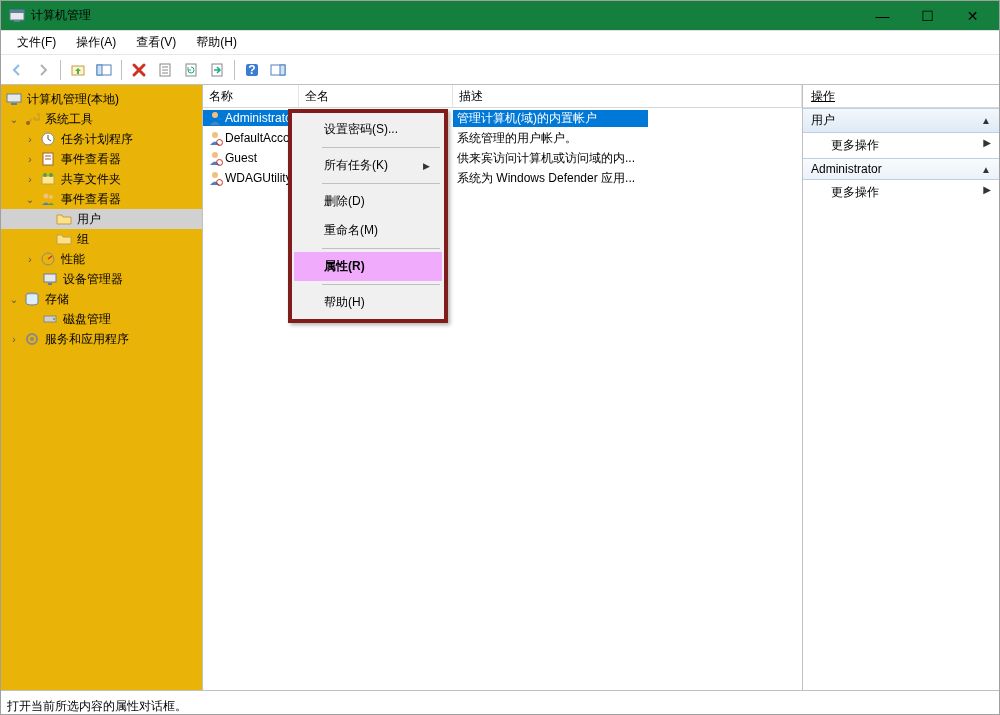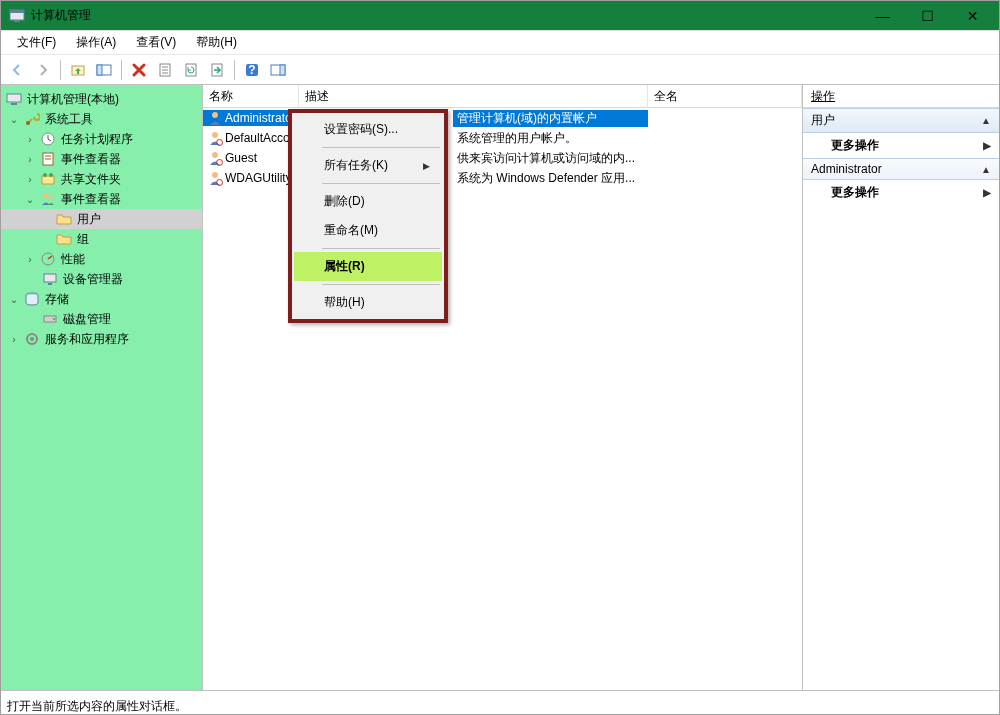--- a/index.html
+++ b/index.html
@@ -13,21 +13,21 @@
     .menubar { height: 24px; display: flex; align-items: center; padding: 0 6px; background: #fff; border-bottom: 1px solid #e8e8e8; }
     .menubar .mitem { padding: 2px 10px; cursor: default; }
     
     .toolbar { height: 30px; display: flex; align-items: center; padding: 0 4px; background: #fff; border-bottom: 1px solid #c0c0c0; gap: 2px; }
     .tbtn { width: 24px; height: 24px; display: flex; align-items: center; justify-content: center; border: 1px solid transparent; }
     .tbtn.disabled { opacity: 0.45; }
     .tsep { width: 1px; height: 20px; background: #c0c0c0; margin: 0 3px; }
     
     .workspace { display: flex; height: calc(100% - 30px - 24px - 30px - 24px); }
     
-    .tree-pane { width: 202px; background: #86efac; overflow: auto; border-right: 1px solid #c0c0c0; padding: 4px 0; }
+    .tree-pane { width: 202px; background: #eab308; overflow: auto; border-right: 1px solid #c0c0c0; padding: 4px 0; }
     .tree-row { display: flex; align-items: center; height: 20px; padding-left: 2px; white-space: nowrap; cursor: default; }
     .tree-row.sel { background: #d1d1d1; }
     .tree-toggle { width: 14px; text-align: center; color: #555; font-size: 10px; }
     .tree-icon { width: 16px; height: 16px; margin: 0 3px; display: inline-flex; align-items: center; justify-content: center; }
     .tree-label { padding: 0 2px; }
     
     .list-pane { flex: 1; background: #fff; border-right: 1px solid #c0c0c0; position: relative; }
     .list-header { display: flex; height: 23px; border-bottom: 1px solid #d8d8d8; }
     .list-header .col { padding: 3px 6px; border-right: 1px solid #e4e4e4; background: #fff; }
     .col-name { width: 96px; }
@@ -39,29 +39,29 @@
     .list-row .cell { padding: 0 4px; white-space: nowrap; overflow: hidden; text-overflow: ellipsis; }
     .cell-name { width: 96px; display: flex; align-items: center; }
     .cell-full { width: 154px; }
     .cell-desc { flex: 1; max-width: 195px; }
     .usr-icon { width: 16px; height: 16px; margin-right: 2px; flex-shrink:0; display: inline-flex; align-items: center; justify-content: center; }
     
     .actions-pane { width: 196px; background: #fff; }
     .actions-header { height: 23px; padding: 3px 8px; border-bottom: 1px solid #d8d8d8; background:#fff;text-decoration:underline; }
     .action-section { background: linear-gradient(#f2f7fc, #dfeaf6); border: 1px solid #bcd0e5; border-left: none; border-right: none; padding: 3px 8px; display: flex; justify-content: space-between; align-items: center; }
     .action-section.light { background: linear-gradient(#f9fbfd, #ebf2f9); }
-    .action-item { padding: 4px 8px 4px 28px; display: flex; justify-content: space-between; align-items: center; cursor: default; font-weight: bold; }
+    .action-item { padding: 4px 8px 4px 28px; display: flex; justify-content: space-between; align-items: flex-start; cursor: default; }
     .arrow-up { font-size: 10px; color: #333; }
     .arrow-right { font-size: 10px; color: #333; }
     
     .statusbar { height: 32px; border-top: 1px solid #c0c0c0; padding: 3px 6px; display: flex; align-items: center; }
     
     .context-menu { position: absolute; left: 287px; top: 108px; width: 160px; background: #f0f0f0; border: 4px solid #7f1d1d; box-shadow: 2px 2px 4px rgba(0,0,0,0.3); z-index: 100; padding: 2px; }
     .cm-item { padding: 6px 12px 6px 30px; display: flex; justify-content: space-between; align-items: center; cursor: default; position: relative; }
-    .cm-item.highlight { background: #bef264; }
+    .cm-item.highlight { background: #f0abfc; }
     .cm-sep { height: 1px; background: #c0c0c0; margin: 3px 2px 3px 28px; }
     .cm-arrow { font-size: 9px; color: #333; }
 
     svg { display: block; }
   </style>
 </head>
 <body>
 
 <div class="titlebar">
   <span class="ticon">
@@ -278,22 +278,22 @@
             <circle cx="8" cy="8" r="2" fill="#888"></circle>
           </svg>
         </span>
       <span class="tree-label">服务和应用程序</span>
     </div>
   </div>
 
   <div class="list-pane">
     <div class="list-header">
       <div class="col col-name">名称</div>
+      <div class="col col-full">全名</div>
       <div class="col col-desc">描述</div>
-      <div class="col col-full">全名</div>
     </div>
     <div id="list-body">
         <div class="list-row sel">
           <div class="cell cell-name">
             <span class="usr-icon">
               <svg width="16" height="16" viewBox="0 0 16 16">
                 <circle cx="8" cy="5" r="3" fill="#f0c080"></circle>
                 <path d="M3 15 Q8 8 13 15 Z" fill="#5080c0"></path>
               </svg>
             </span>

